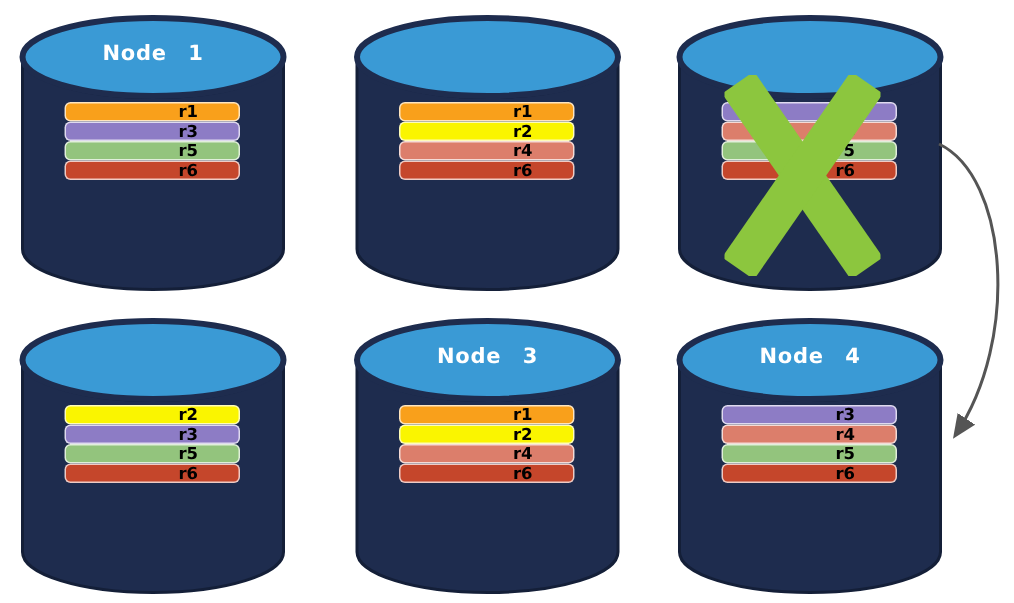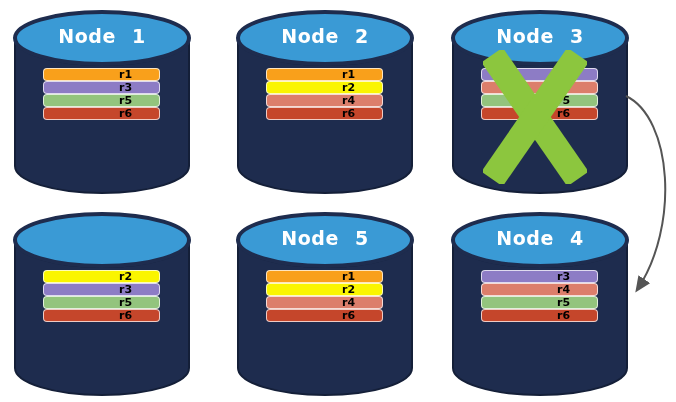--- a/index.html
+++ b/index.html
@@ -8,21 +8,21 @@
     width:676px;height:402px;
     background:#ffffff;
     font-family:"DejaVu Sans","Liberation Sans",sans-serif;
     overflow:hidden;
   }
   .node{position:absolute;width:180px;height:190px;}
   .cyl{position:absolute;left:0;top:0;}
   .node-title{
     position:absolute;left:0;top:19px;width:180px;
     text-align:center;color:#ffffff;
-    font-size:19px;font-weight:bold;line-height:19px;
+    font-size:14px;font-weight:bold;line-height:19px;
     letter-spacing:0.5px;word-spacing:9px;
   }
   .bars{position:absolute;left:31px;top:60px;width:117px;}
   .bar{
     height:13px;box-sizing:border-box;
     border:1px solid rgba(255,255,255,0.72);
     border-radius:4px;
     color:#000000;font-size:11px;font-weight:bold;line-height:11px;
     text-align:center;
     padding-left:48px;
@@ -46,34 +46,32 @@
           <div class="bar" style="background: rgb(141, 124, 197);">r3</div>
           <div class="bar" style="background: rgb(147, 196, 125);">r5</div>
           <div class="bar" style="background: rgb(197, 70, 43);">r6</div>
         </div>
       </div>
       <div class="node" style="left: 235px; top: 8px;">
         <svg class="cyl" width="180" height="190" viewBox="0 0 180 190">
           <path d="M3,30 L3,158 A87,27 0 0 0 177,158 L177,30 A87,27 0 0 1 3,30 Z" fill="#1E2C4E" stroke="#141F38" stroke-width="2"></path>
           <ellipse cx="90" cy="30" rx="87" ry="26" fill="#3A9AD5" stroke="#1E2C4E" stroke-width="4"></ellipse>
         </svg>
-        <div class="node-title">Node 2</div>
         <div class="bars">
           <div class="bar" style="background: rgb(249, 160, 27);">r1</div>
           <div class="bar" style="background: rgb(250, 245, 0);">r2</div>
           <div class="bar" style="background: rgb(220, 126, 107);">r4</div>
           <div class="bar" style="background: rgb(197, 70, 43);">r6</div>
         </div>
       </div>
       <div class="node" style="left: 450px; top: 8px;">
         <svg class="cyl" width="180" height="190" viewBox="0 0 180 190">
           <path d="M3,30 L3,158 A87,27 0 0 0 177,158 L177,30 A87,27 0 0 1 3,30 Z" fill="#1E2C4E" stroke="#141F38" stroke-width="2"></path>
           <ellipse cx="90" cy="30" rx="87" ry="26" fill="#3A9AD5" stroke="#1E2C4E" stroke-width="4"></ellipse>
         </svg>
-        <div class="node-title">Node 3</div>
         <div class="bars">
           <div class="bar" style="background: rgb(141, 124, 197);">r3</div>
           <div class="bar" style="background: rgb(220, 126, 107);">r4</div>
           <div class="bar" style="background: rgb(147, 196, 125);">r5</div>
           <div class="bar" style="background: rgb(197, 70, 43);">r6</div>
         </div>
         <svg class="xmark" width="104" height="134" viewBox="0 0 104 134">
           <line x1="9" y1="5" x2="95" y2="129" stroke="#8CC63E" stroke-width="26"></line>
           <line x1="95" y1="5" x2="9" y2="129" stroke="#8CC63E" stroke-width="26"></line>
         </svg>
@@ -88,21 +86,21 @@
           <div class="bar" style="background: rgb(141, 124, 197);">r3</div>
           <div class="bar" style="background: rgb(147, 196, 125);">r5</div>
           <div class="bar" style="background: rgb(197, 70, 43);">r6</div>
         </div>
       </div>
       <div class="node" style="left: 235px; top: 210px;">
         <svg class="cyl" width="180" height="190" viewBox="0 0 180 190">
           <path d="M3,30 L3,158 A87,27 0 0 0 177,158 L177,30 A87,27 0 0 1 3,30 Z" fill="#1E2C4E" stroke="#141F38" stroke-width="2"></path>
           <ellipse cx="90" cy="30" rx="87" ry="26" fill="#3A9AD5" stroke="#1E2C4E" stroke-width="4"></ellipse>
         </svg>
-        <div class="node-title">Node 5</div>
+        <div class="node-title">Node 3</div>
         <div class="bars">
           <div class="bar" style="background: rgb(249, 160, 27);">r1</div>
           <div class="bar" style="background: rgb(250, 245, 0);">r2</div>
           <div class="bar" style="background: rgb(220, 126, 107);">r4</div>
           <div class="bar" style="background: rgb(197, 70, 43);">r6</div>
         </div>
       </div>
       <div class="node" style="left: 450px; top: 210px;">
         <svg class="cyl" width="180" height="190" viewBox="0 0 180 190">
           <path d="M3,30 L3,158 A87,27 0 0 0 177,158 L177,30 A87,27 0 0 1 3,30 Z" fill="#1E2C4E" stroke="#141F38" stroke-width="2"></path>

